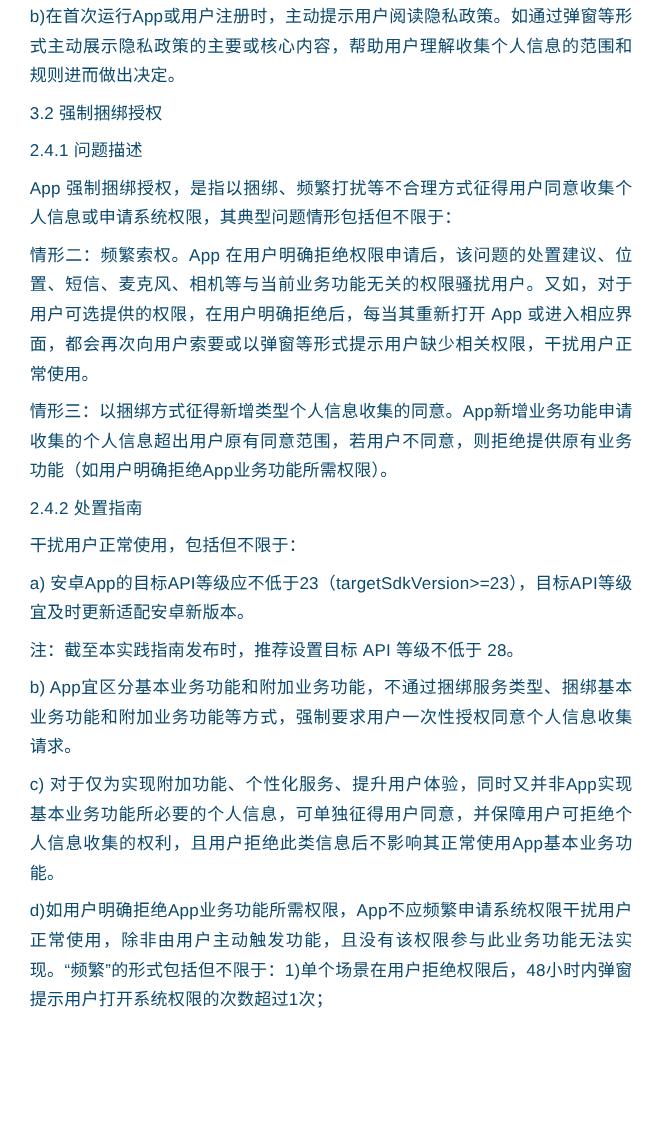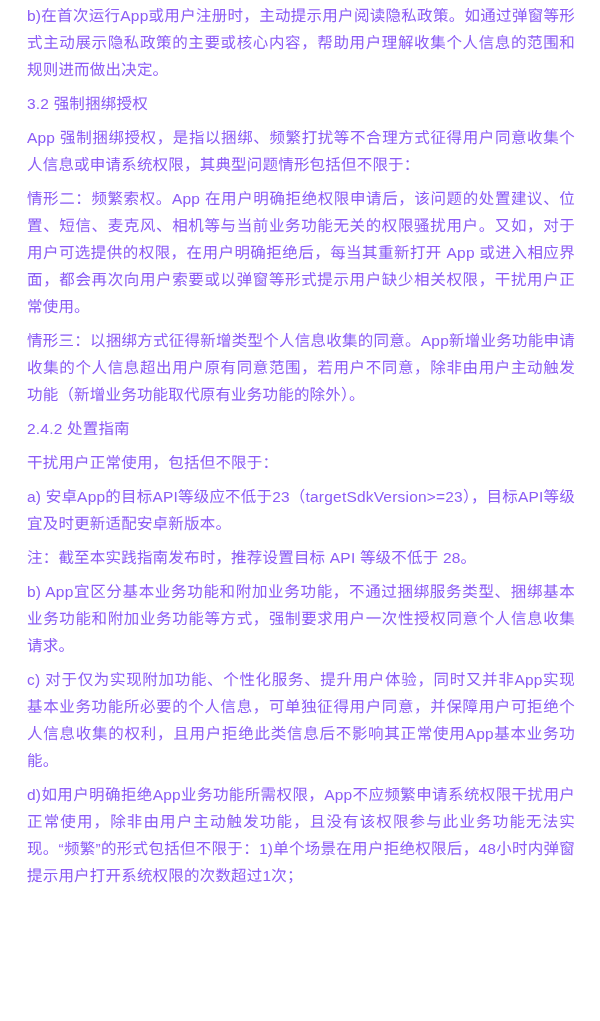--- a/index.html
+++ b/index.html
@@ -17,35 +17,36 @@
     box-sizing: border-box;
     width: 600px;
     height: 1021px;
     padding: 2px 25px 0 27px;
     background: #ffffff;
   }
   .doc-page p {
     margin: 0 0 7px 0;
     font-size: 15.5px;
     line-height: 27px;
-    color: #8b5cf6;
+    color: #0c4a6e;
     text-align: justify;
     letter-spacing: 0.2px;
     word-break: break-all;
   }
 </style>
 </head>
 <body>
 
 <div class="doc-page">
   <p>b)在首次运行App或用户注册时，主动提示用户阅读隐私政策。如通过弹窗等形式主动展示隐私政策的主要或核心内容，帮助用户理解收集个人信息的范围和规则进而做出决定。</p>
   <p>3.2 强制捆绑授权</p>
+  <p>2.4.1 问题描述</p>
   <p>App 强制捆绑授权，是指以捆绑、频繁打扰等不合理方式征得用户同意收集个人信息或申请系统权限，其典型问题情形包括但不限于：</p>
   <p>情形二：频繁索权。App 在用户明确拒绝权限申请后，该问题的处置建议、位置、短信、麦克风、相机等与当前业务功能无关的权限骚扰用户。又如，对于用户可选提供的权限，在用户明确拒绝后，每当其重新打开 App 或进入相应界面，都会再次向用户索要或以弹窗等形式提示用户缺少相关权限，干扰用户正常使用。</p>
-  <p>情形三：以捆绑方式征得新增类型个人信息收集的同意。App新增业务功能申请收集的个人信息超出用户原有同意范围，若用户不同意，除非由用户主动触发功能（新增业务功能取代原有业务功能的除外）。</p>
+  <p>情形三：以捆绑方式征得新增类型个人信息收集的同意。App新增业务功能申请收集的个人信息超出用户原有同意范围，若用户不同意，则拒绝提供原有业务功能（如用户明确拒绝App业务功能所需权限）。</p>
   <p>2.4.2 处置指南</p>
   <p>干扰用户正常使用，包括但不限于：</p>
   <p>a) 安卓App的目标API等级应不低于23（targetSdkVersion&gt;=23），目标API等级宜及时更新适配安卓新版本。</p>
   <p>注：截至本实践指南发布时，推荐设置目标 API 等级不低于 28。</p>
   <p>b) App宜区分基本业务功能和附加业务功能，不通过捆绑服务类型、捆绑基本业务功能和附加业务功能等方式，强制要求用户一次性授权同意个人信息收集请求。</p>
   <p>c) 对于仅为实现附加功能、个性化服务、提升用户体验，同时又并非App实现基本业务功能所必要的个人信息，可单独征得用户同意，并保障用户可拒绝个人信息收集的权利，且用户拒绝此类信息后不影响其正常使用App基本业务功能。</p>
   <p>d)如用户明确拒绝App业务功能所需权限，App不应频繁申请系统权限干扰用户正常使用，除非由用户主动触发功能，且没有该权限参与此业务功能无法实现。“频繁”的形式包括但不限于：1)单个场景在用户拒绝权限后，48小时内弹窗提示用户打开系统权限的次数超过1次；</p>
 
 </div>
 

